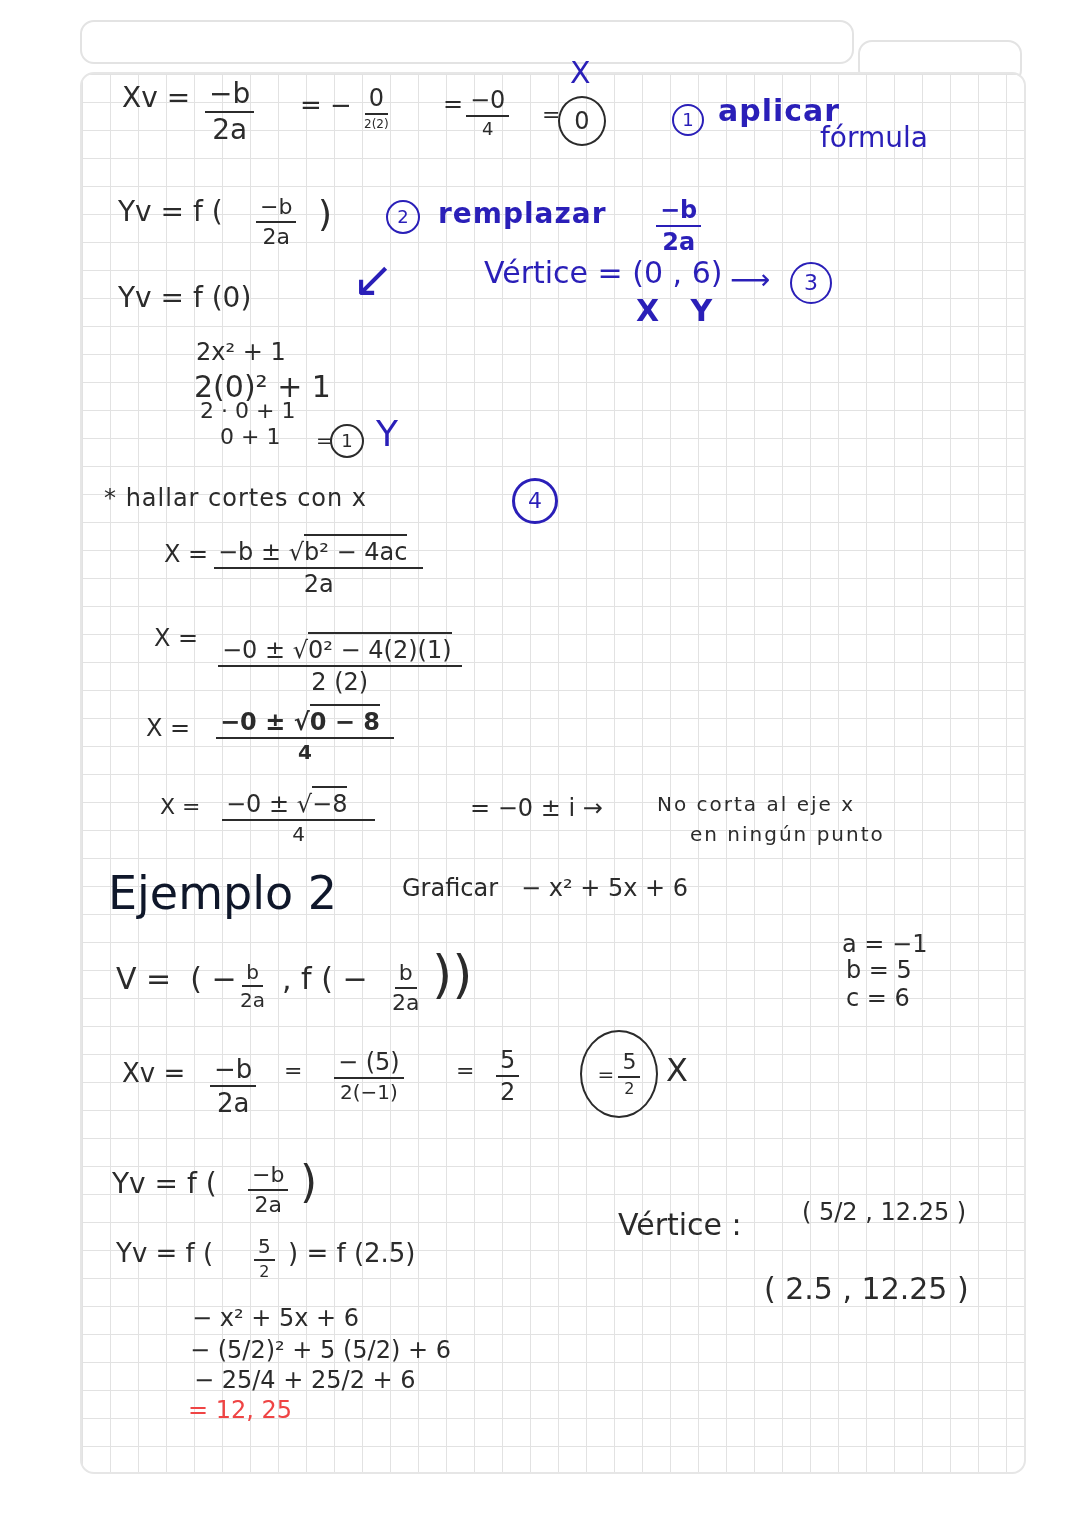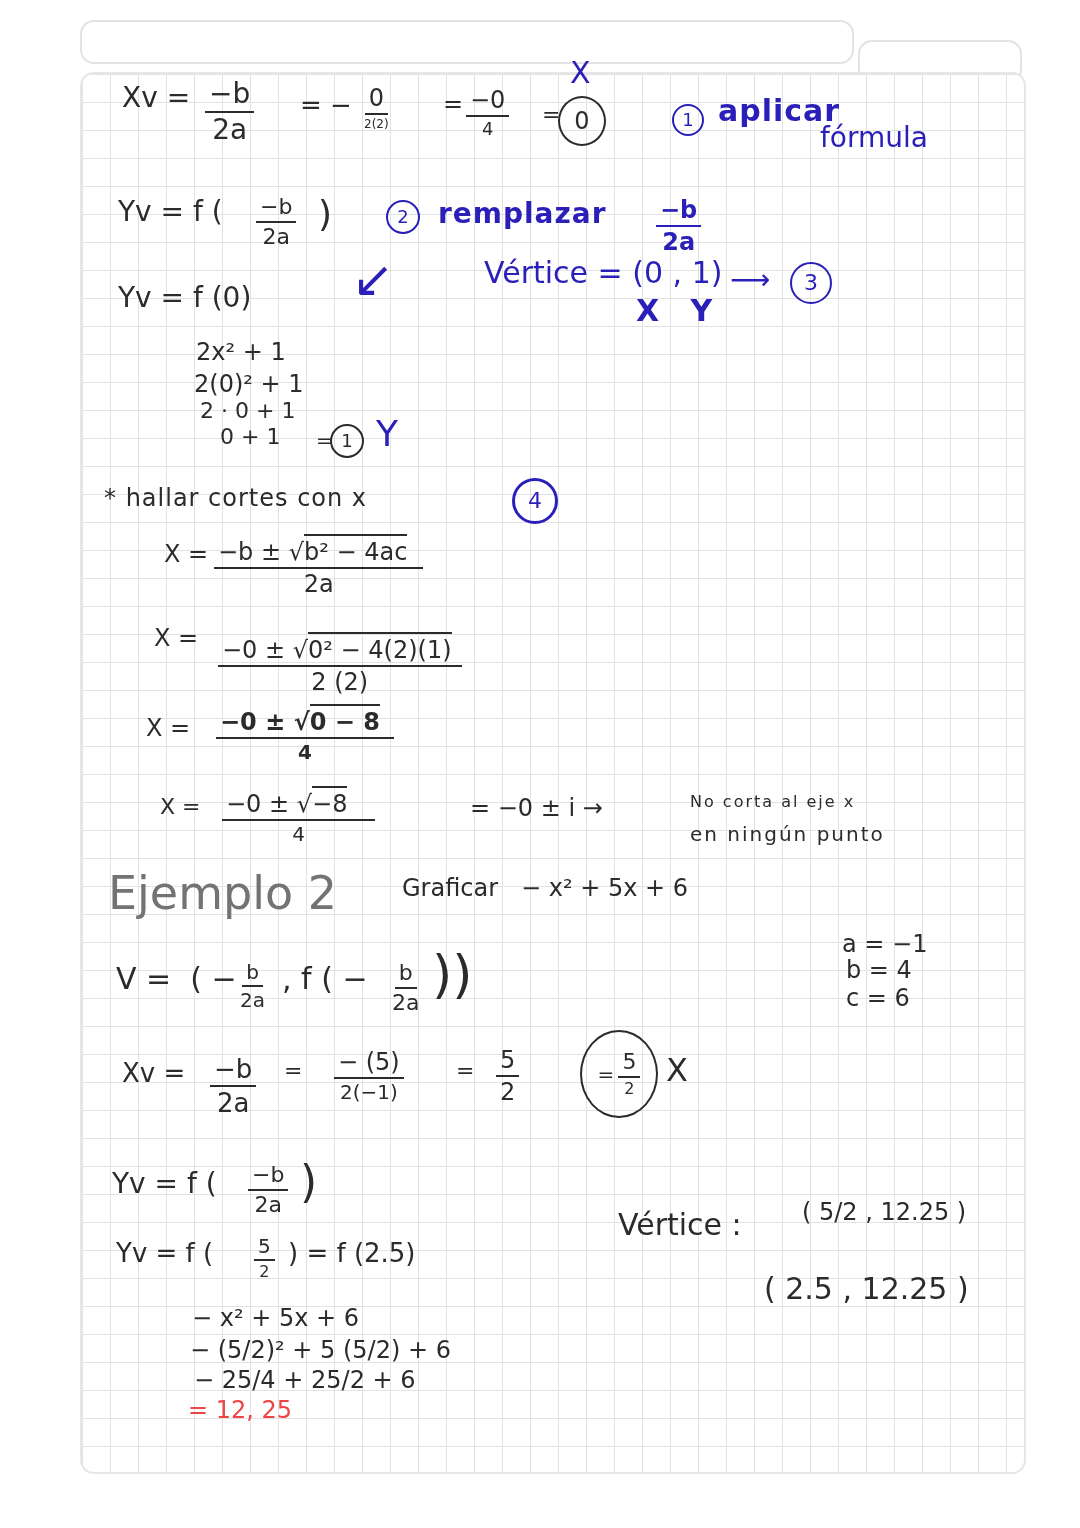--- a/index.html
+++ b/index.html
@@ -12,21 +12,21 @@
     background-color: #fff;
     background-image:
       linear-gradient(to right, #e2e2e2 1px, transparent 1px),
       linear-gradient(to bottom, #e2e2e2 1px, transparent 1px);
     background-size: 28px 28px;
   }
   .t { position: absolute; white-space: nowrap; line-height: 1; }
   .ink { color: #2b2b2b; }
   .gray { color: #ef4444; }
   .blue { color: #2a1fb8; }
-  .purple { color: #737373; }
+  .purple { color: #0f172a; }
   .frac { position: absolute; display: inline-flex; flex-direction: column; align-items: center; line-height: 1; }
   .frac .num { padding: 0 4px 3px; border-bottom: 2px solid currentColor; }
   .frac .den { padding-top: 3px; }
   .circ { position: absolute; border: 2px solid currentColor; border-radius: 50%;
           display: flex; align-items: center; justify-content: center; line-height: 1; }
   .sqrt-bar { border-top: 2px solid currentColor; padding-top: 2px; }
 </style>
 </head>
 <body>
 
@@ -70,29 +70,29 @@
   <span>2</span>
 </span>
 <span class="t blue" style="left:438px;top:200px;font-size:28px;font-weight:bold;letter-spacing:1px;">remplazar</span>
 <span class="frac blue" style="left:656px;top:198px;font-size:24px;font-weight:bold;">
   <span class="num">−b</span>
   <span class="den">2a</span>
 </span>
 
 <span class="t ink" style="left:118px;top:284px;font-size:28px;">Yv = f (0)</span>
 <span class="t blue" style="left:352px;top:254px;font-size:50px;">↙</span>
-<span class="t blue" style="left:484px;top:258px;font-size:30px;">Vértice = (0 , 1)</span>
+<span class="t blue" style="left:484px;top:258px;font-size:30px;">Vértice = (0 , 6)</span>
 <span class="t blue" style="left:636px;top:296px;font-size:30px;font-weight:bold;white-space:pre;">X   Y</span>
 <span class="t blue" style="left:730px;top:266px;font-size:28px;">⟶</span>
 <span class="circ blue" style="left:790px;top:262px;width:38px;height:38px;font-size:22px;">
   <span>3</span>
 </span>
 
 <span class="t ink" style="left:196px;top:340px;font-size:24px;">2x² + 1</span>
-<span class="t ink" style="left:194px;top:372px;font-size:24px;">2(0)² + 1</span>
+<span class="t ink" style="left:194px;top:372px;font-size:30px;">2(0)² + 1</span>
 <span class="t ink" style="left:200px;top:400px;font-size:22px;text-align:right;">2 · 0 + 1</span>
 <span class="t ink" style="left:220px;top:426px;font-size:22px;">0 + 1</span>
 <span class="t ink" style="left:316px;top:430px;font-size:20px;">=</span>
 <span class="circ ink" style="left:330px;top:424px;width:30px;height:30px;font-size:18px;">
   <span>1</span>
 </span>
 <span class="t blue" style="left:376px;top:416px;font-size:36px;">Y</span>
 
 <span class="t ink" style="left:104px;top:486px;font-size:24px;letter-spacing:1px;">* hallar cortes con x</span>
 <span class="circ blue" style="left:512px;top:478px;width:40px;height:40px;font-size:22px;border-width:3px;">
@@ -116,28 +116,28 @@
   <span class="num" style="padding-right:14px;"><span>−0 ±</span> √<span class="sqrt-bar">0 − 8</span></span>
   <span class="den" style="font-size:20px;">4</span>
 </span>
 
 <span class="t ink" style="left:160px;top:796px;font-size:22px;">X =</span>
 <span class="frac ink" style="left:222px;top:792px;font-size:24px;">
   <span class="num" style="padding-right:28px;"><span>−0 ±</span> √<span class="sqrt-bar">−8</span></span>
   <span class="den" style="font-size:20px;">4</span>
 </span>
 <span class="t ink" style="left:470px;top:796px;font-size:24px;">= −0 ± i →</span>
-<span class="t ink" style="left:690px;top:794px;font-size:16px;letter-spacing:2px;">No corta al eje x</span>
+<span class="t ink" style="left:657px;top:794px;font-size:20px;letter-spacing:2px;">No corta al eje x</span>
 <span class="t ink" style="left:690px;top:824px;font-size:20px;letter-spacing:2px;">en ningún punto</span>
 
 <span class="t purple" style="left:108px;top:870px;font-size:46px;">Ejemplo 2</span>
 <span class="t ink" style="left:402px;top:876px;font-size:24px;white-space:pre;">Graficar   − x² + 5x + 6</span>
 
 <span class="t ink" style="left:842px;top:932px;font-size:24px;">a = −1</span>
-<span class="t ink" style="left:846px;top:958px;font-size:24px;">b = 4</span>
+<span class="t ink" style="left:846px;top:958px;font-size:24px;">b = 5</span>
 <span class="t ink" style="left:846px;top:986px;font-size:24px;">c = 6</span>
 
 <span class="t ink" style="left:116px;top:964px;font-size:30px;white-space:pre;">V =  ( −</span>
 <span class="frac ink" style="left:240px;top:962px;font-size:20px;">
   <span class="num">b</span>
   <span class="den">2a</span>
 </span>
 <span class="t ink" style="left:282px;top:964px;font-size:30px;">, f ( −</span>
 <span class="frac ink" style="left:392px;top:962px;font-size:22px;">
   <span class="num">b</span>

